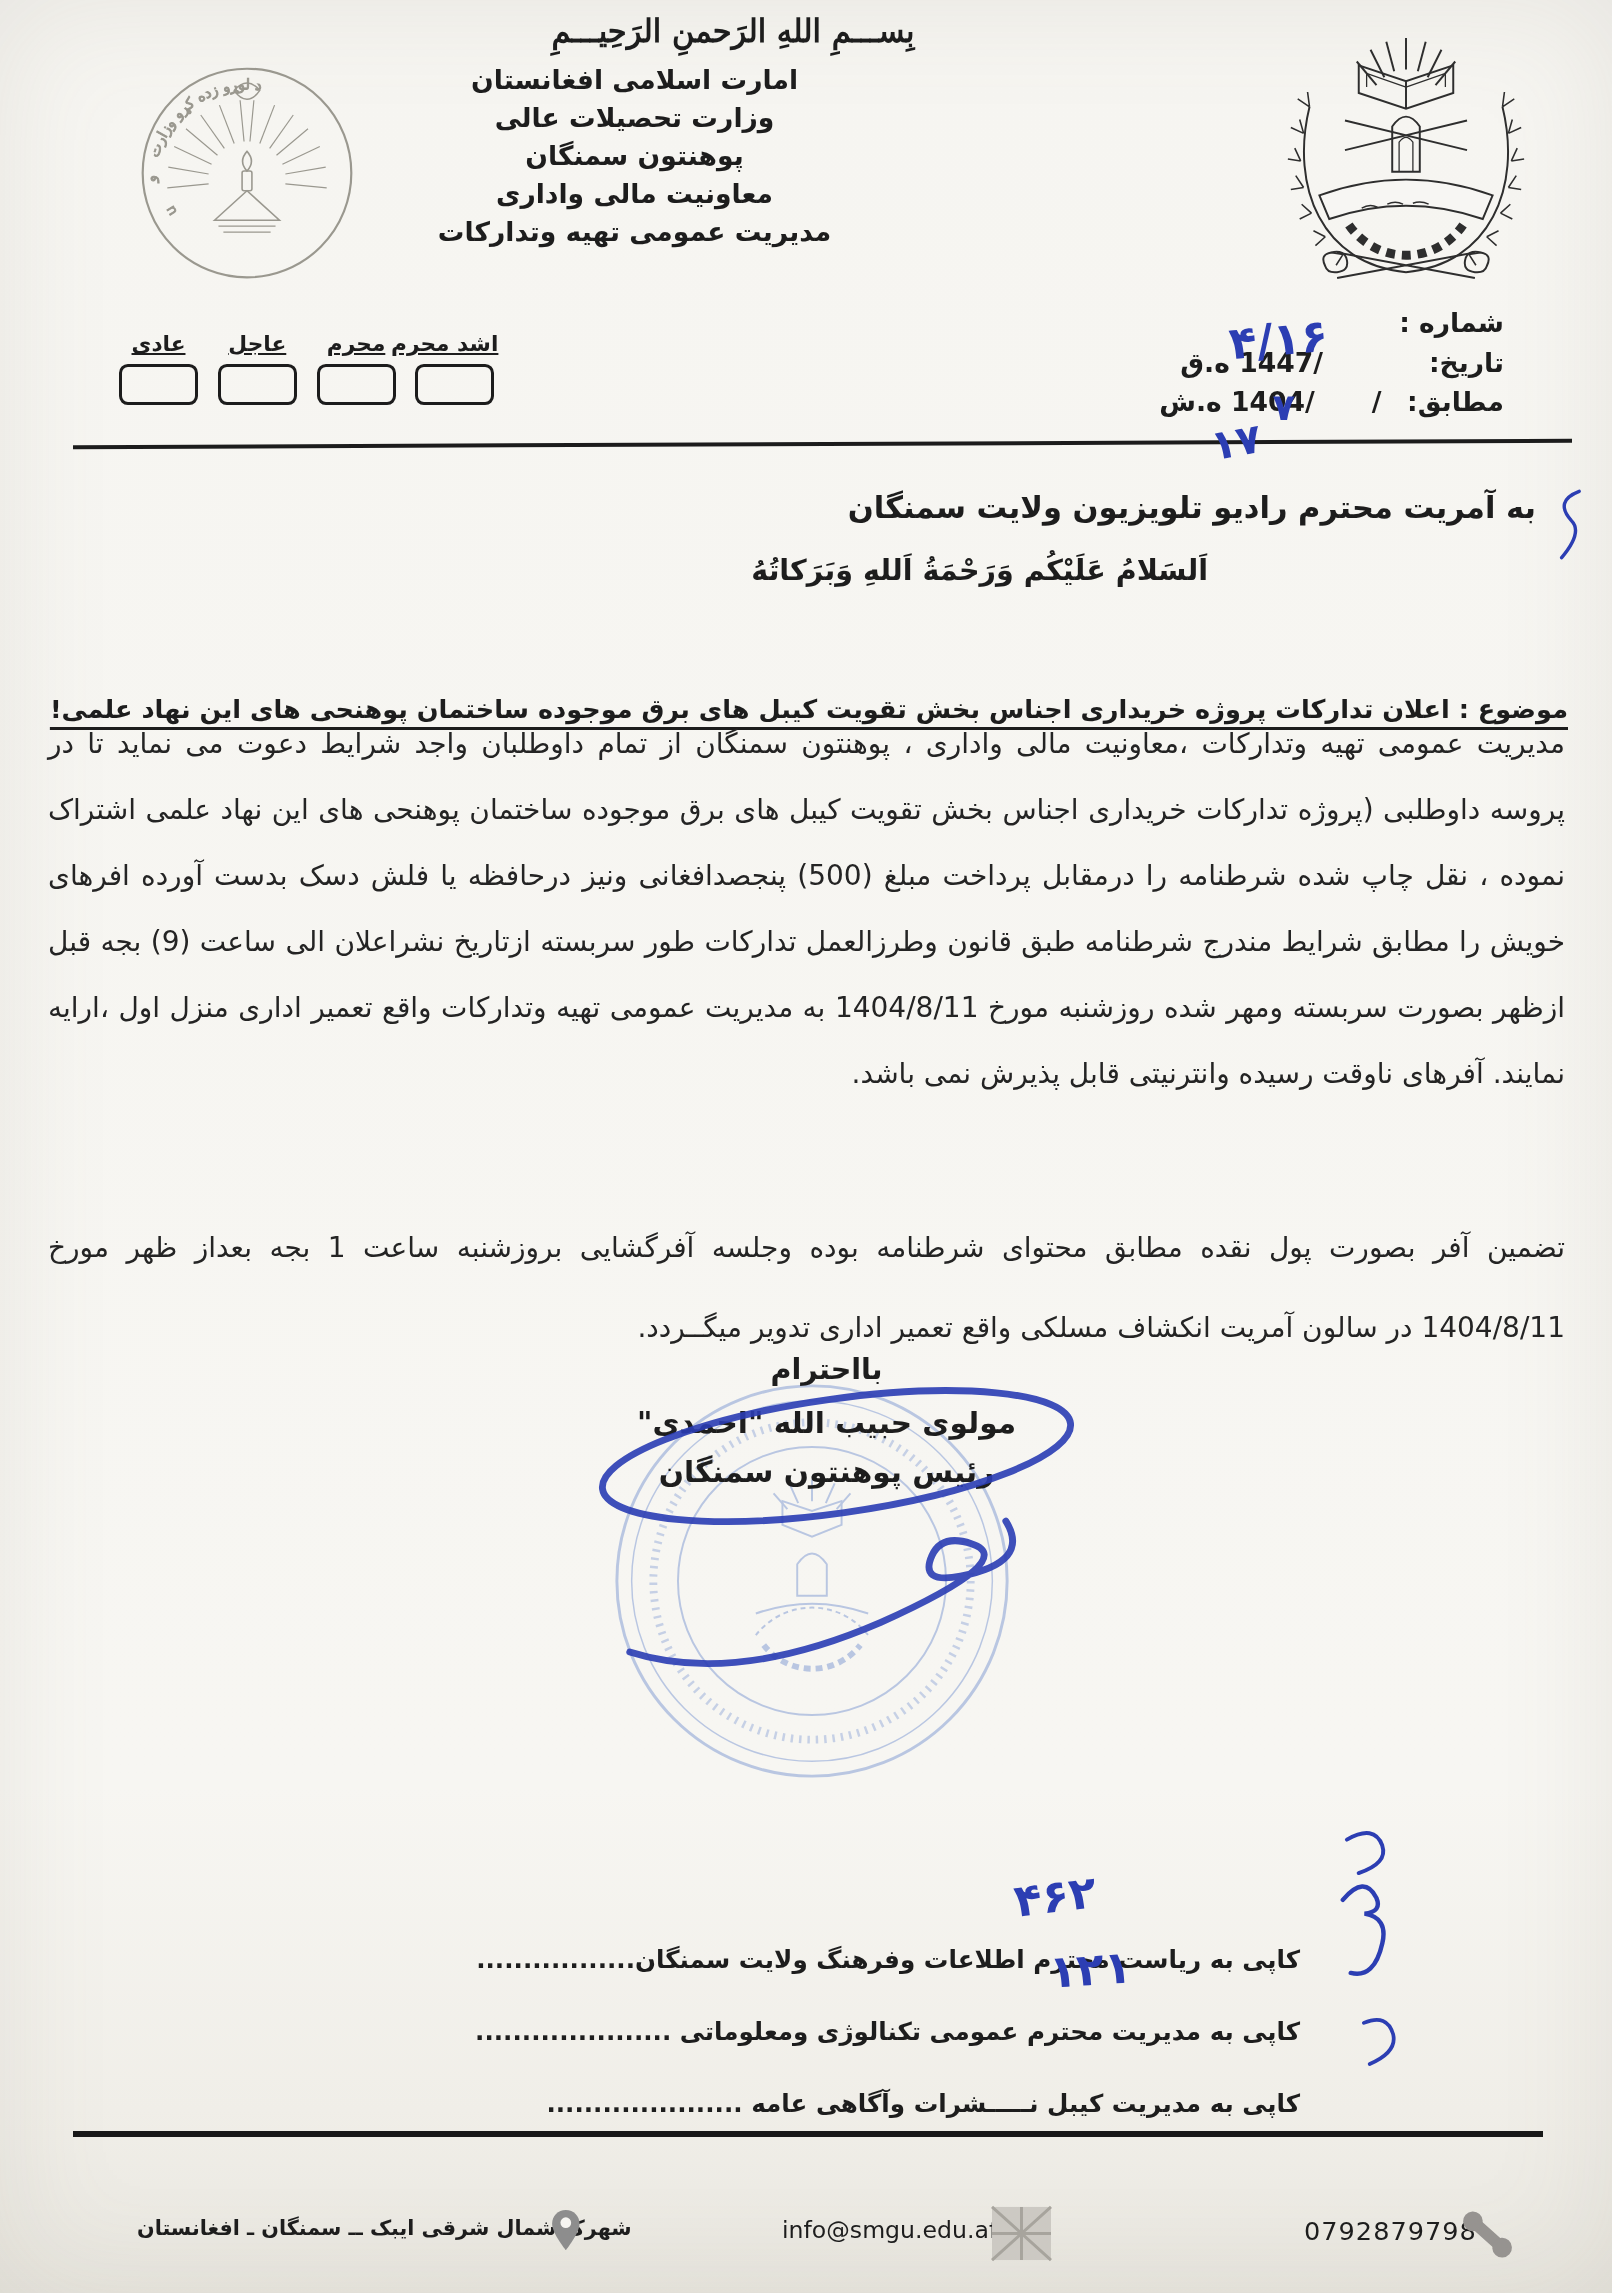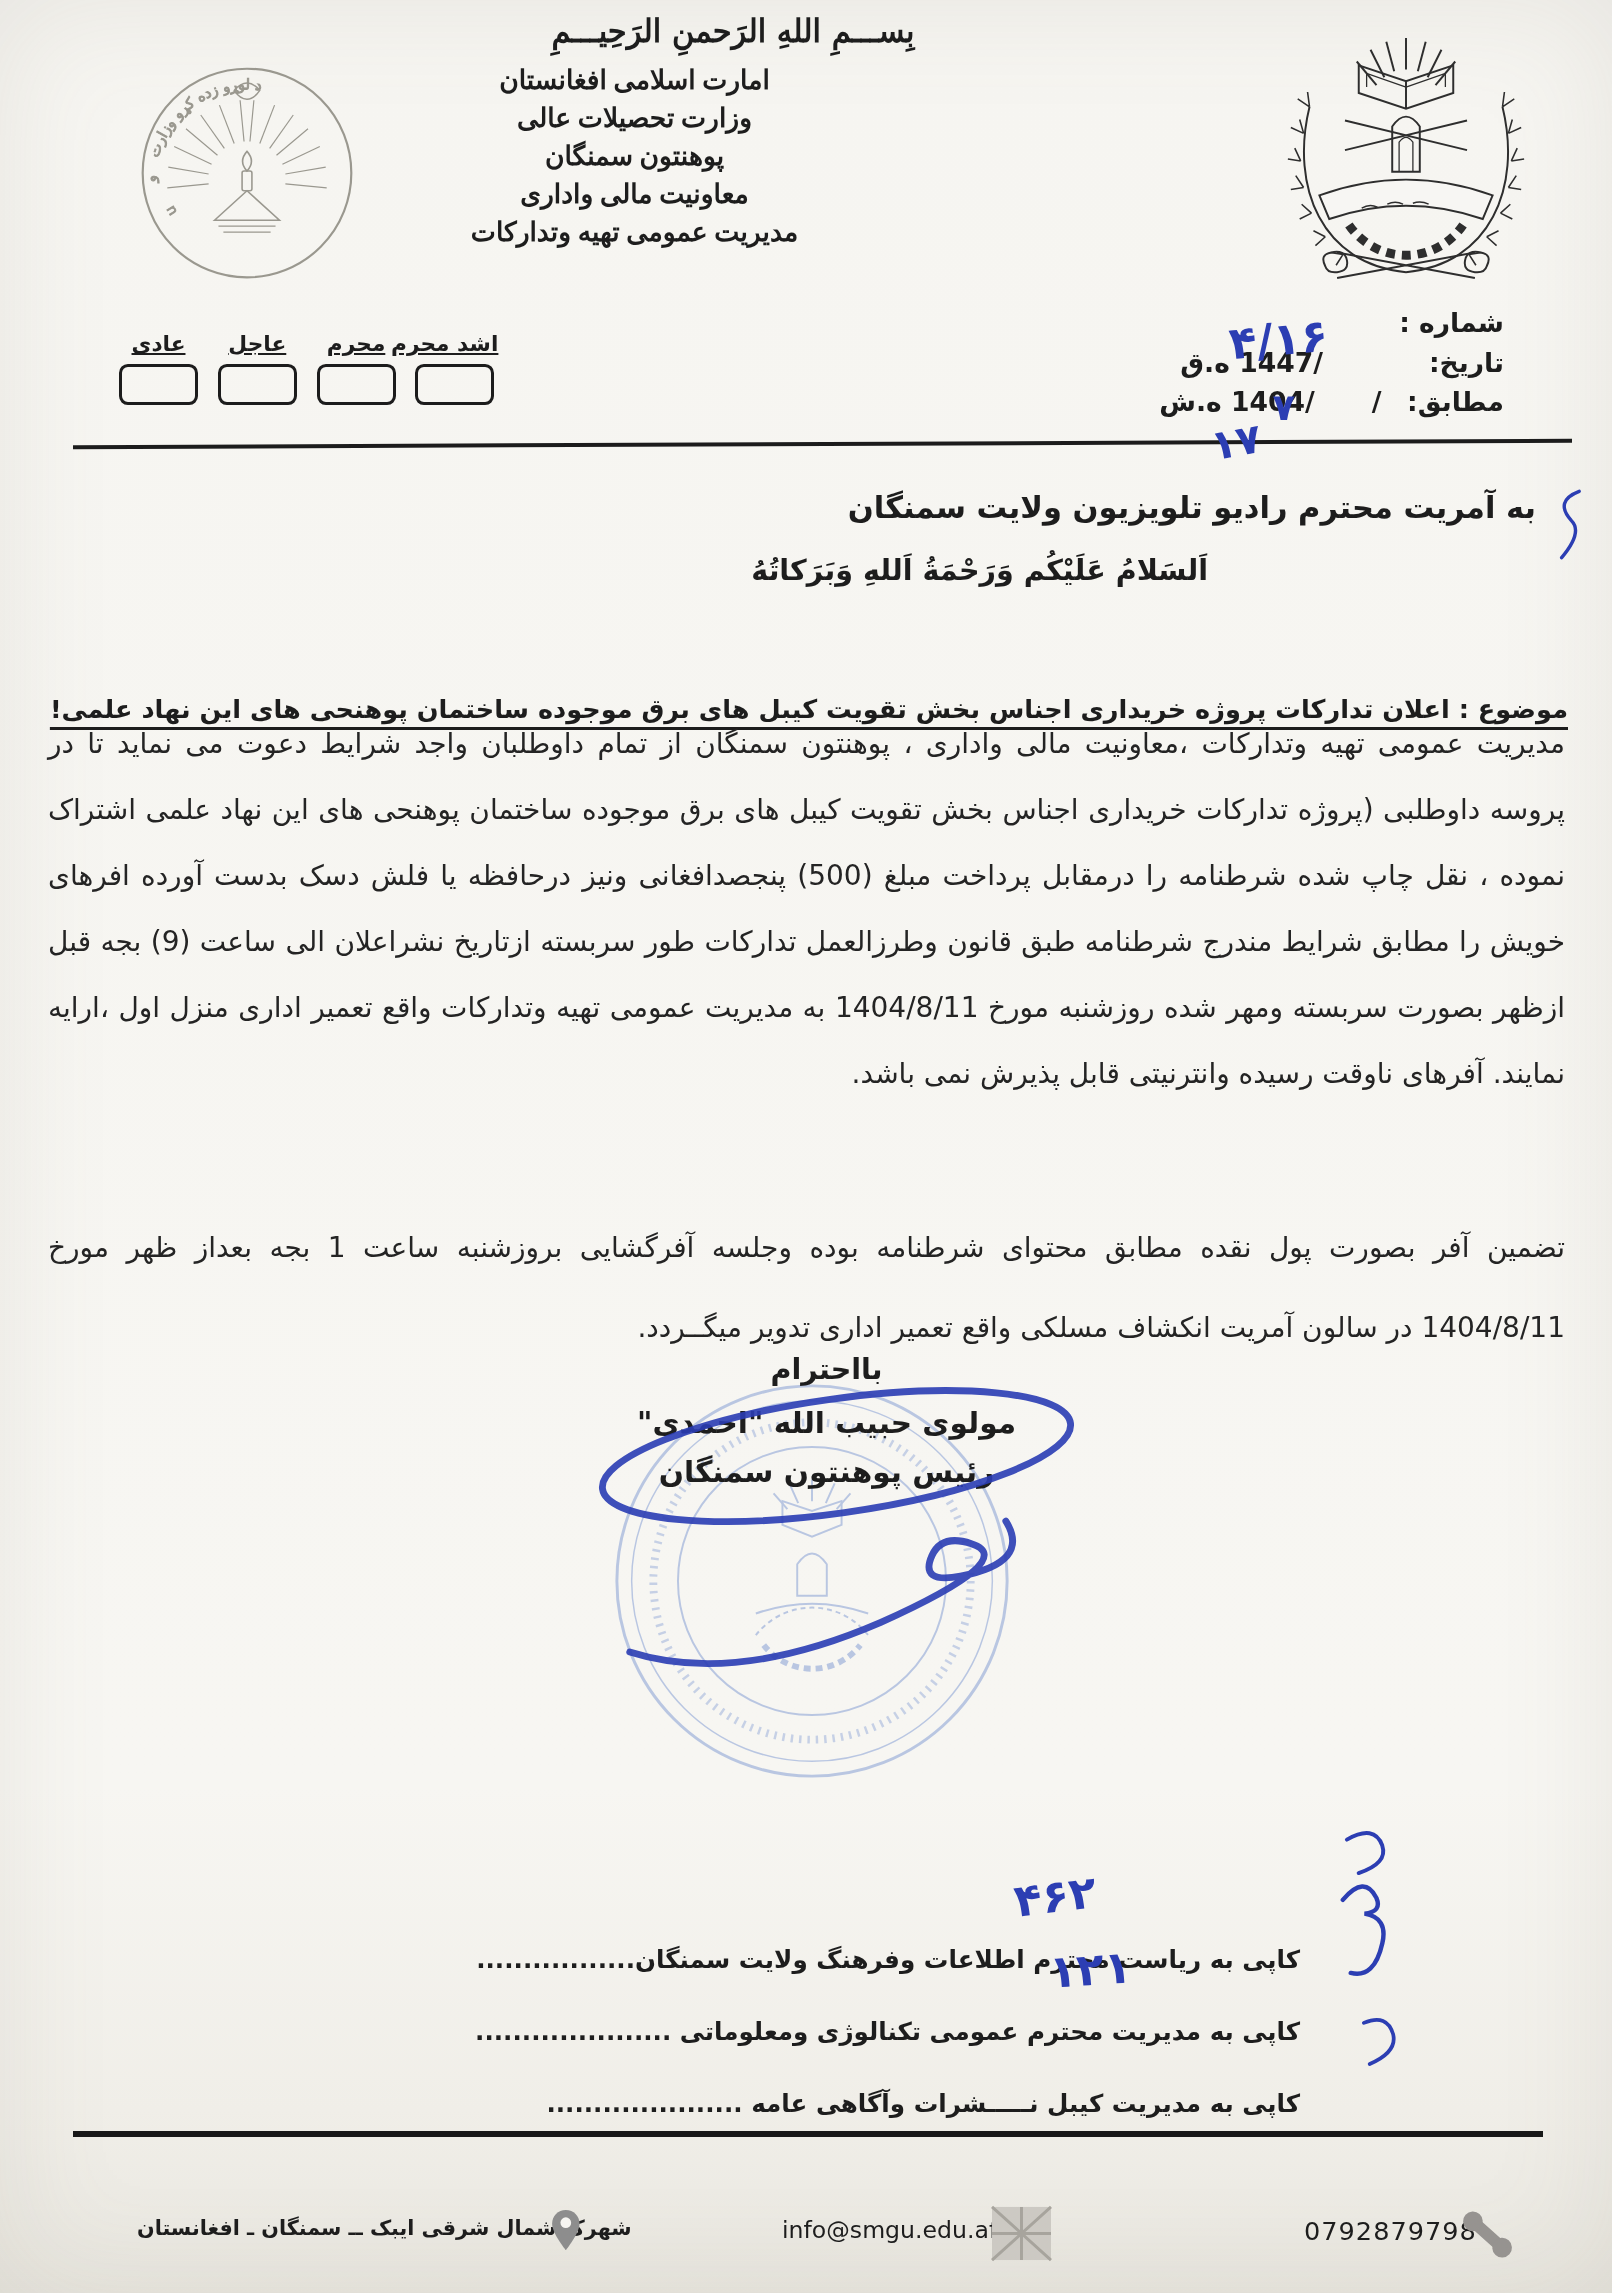--- a/index.html
+++ b/index.html
@@ -8,21 +8,21 @@
     background:linear-gradient(180deg,#f6f5f1 0%,#f7f6f2 78%,#f0eee8 92%,#e9e7e0 100%);
     font-family:"DejaVu Sans",sans-serif;color:#1d1d1d;overflow:hidden;
     box-shadow:inset 0 0 118px rgba(120,115,100,.12);
   }
   .abs{position:absolute;}
   .rtl{direction:rtl;}
   .c{text-align:center;}
   
   .bismillah{top:11.8px;left:547px;width:374px;font-size:30.5px;font-weight:bold;
     font-family:"DejaVu Serif",serif;transform:scaleY(1.05);}
-  .letterhead{top:61px;left:414px;width:443px;font-family:Liberation Serif, serif;}
+  .letterhead{top:61px;left:414px;width:443px;}
   .letterhead div{font-size:26.6px;font-weight:bold;line-height:38px;}
   
   .meta-line{font-size:26.6px;font-weight:bold;direction:rtl;white-space:nowrap;}
   .sp{display:inline-block;}
   .hand{position:absolute;color:#2c3eb3;font-weight:bold;}
   
   .classif{top:331px;left:116px;display:flex;flex-direction:row-reverse;gap:11.8px;}
   .classif .col{width:87px;text-align:center;text-decoration:underline;}
   .classif .lbl{font-size:21.7px;font-weight:bold;white-space:nowrap;}
   .classif .box{margin:7.9px auto 0;width:73px;height:35px;border:3px solid #1c1c1c;border-radius:8.9px;background:transparent;}

